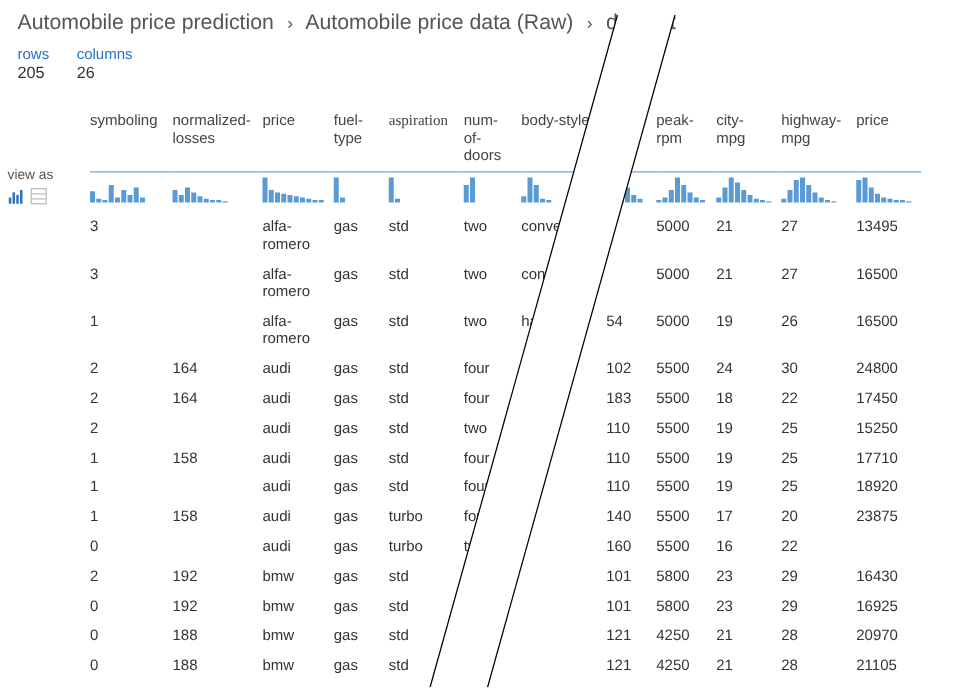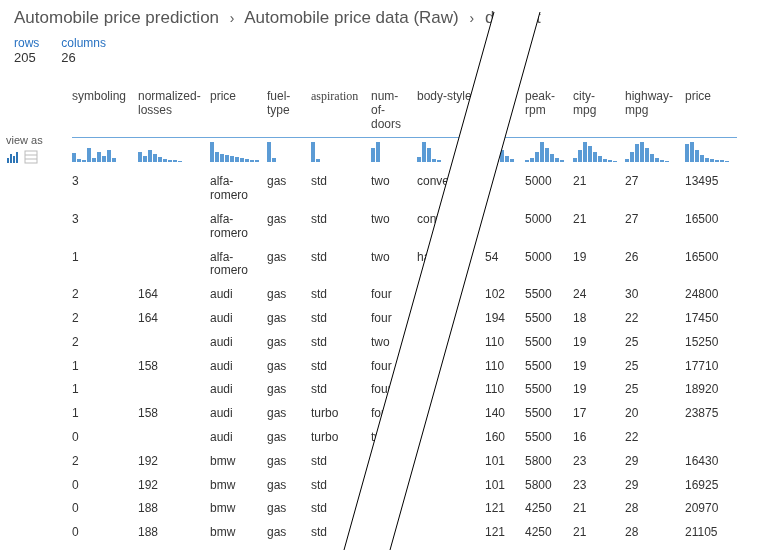--- a/index.html
+++ b/index.html
@@ -315,21 +315,21 @@
           <td>24800</td>
         </tr>
         <tr>
           <td>2</td>
           <td>164</td>
           <td>audi</td>
           <td>gas</td>
           <td>std</td>
           <td>four</td>
           <td>sed</td>
-          <td>194</td>
+          <td>183</td>
           <td>5500</td>
           <td>18</td>
           <td>22</td>
           <td>17450</td>
         </tr>
         <tr>
           <td>2</td>
           <td></td>
           <td>audi</td>
           <td>gas</td>

